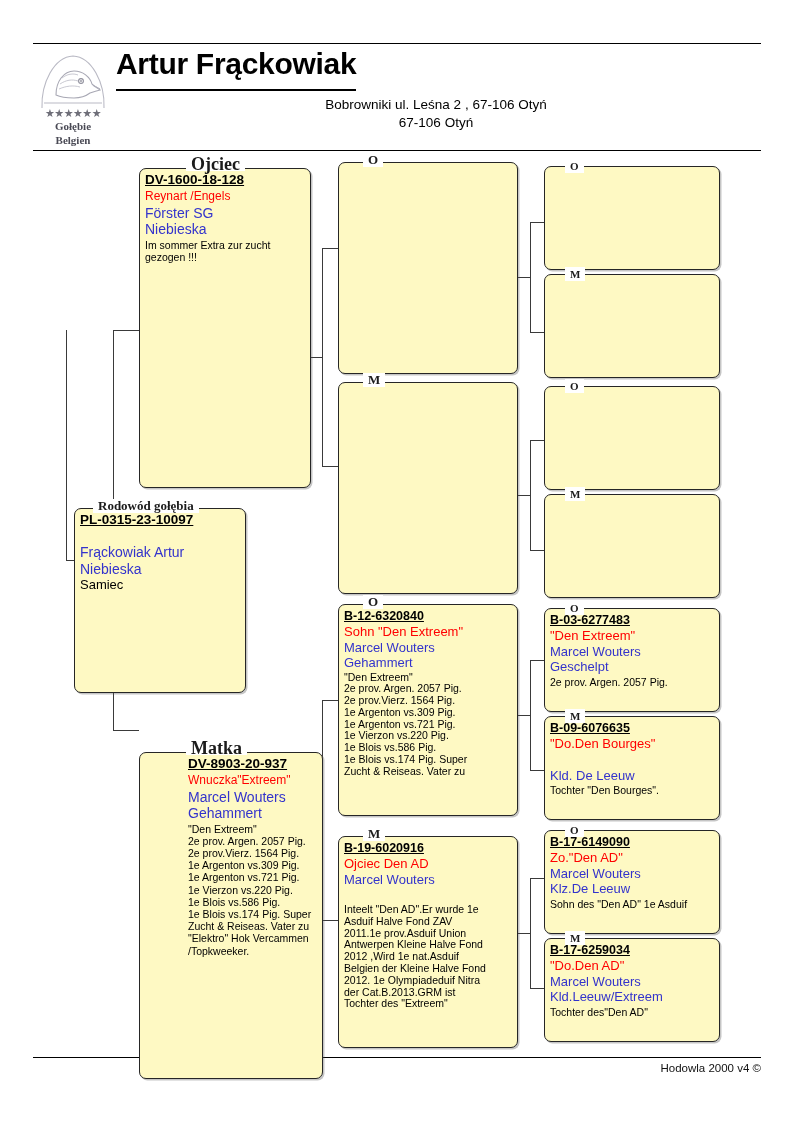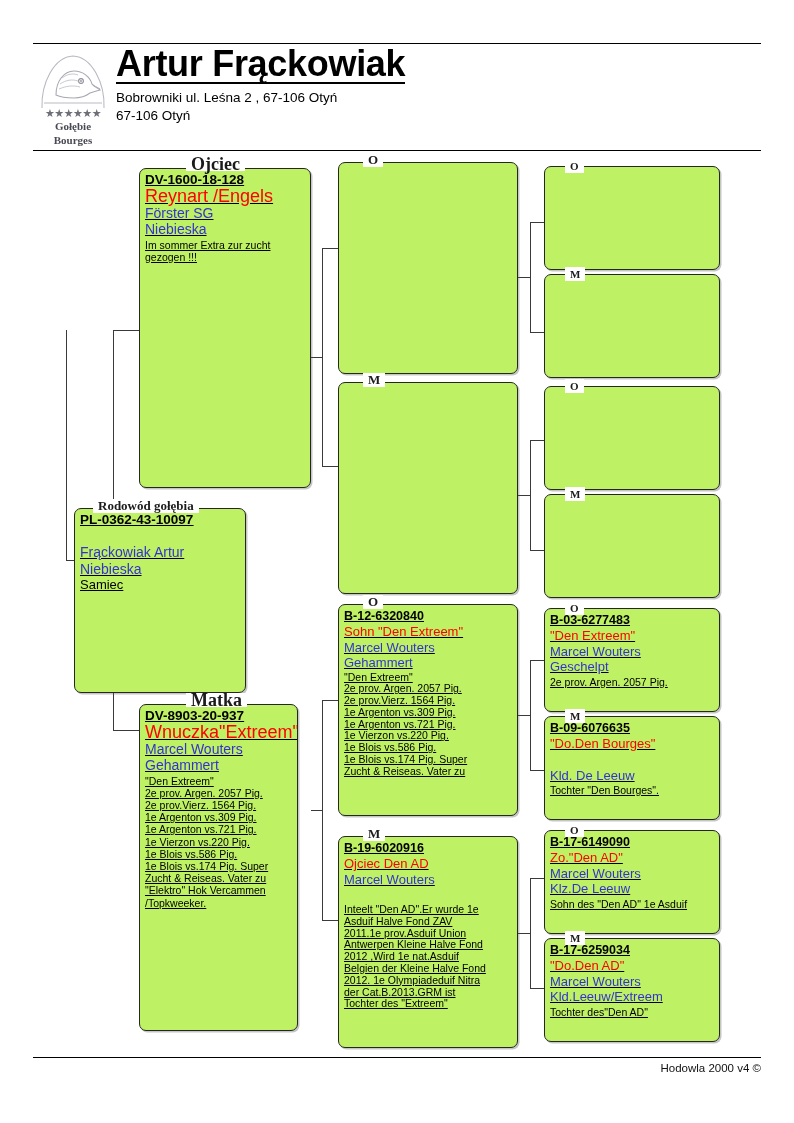--- a/index.html
+++ b/index.html
@@ -64,44 +64,43 @@
     line-height: 14px;
     color: #4a4a55;
   }
 
   #title-block {
     position: absolute;
     left: 83px; top: 0px;
     width: 640px;
   }
   #breeder-name {
-    font-size: 36px;
+    font-size: 30px;
     font-weight: bold;
     letter-spacing: -0.3px;
     line-height: 34px;
-    padding-bottom: 1px;
+    padding-bottom: 8px;
     border-bottom: 2.5px solid #000;
     display: inline-block;
   }
   .addr-line {
     font-size: 13.5px;
     line-height: 17.5px;
     white-space: pre;
   }
-  #addr { margin-top: 5px; }
+  #addr { margin-top: 5px; text-align: center; }
 
   
   .pbox {
     position: absolute;
     box-sizing: border-box;
     border: 1.1px solid #262626;
     border-radius: 7px;
-    background: #bef264;
+    background: #fef9c3;
     box-shadow: 1.5px 1.5px 0 rgba(90,90,90,0.35);
-    text-decoration: underline;
   }
   .pbox > .legend {
     position: absolute;
     top: -9px;
     background: #ffffff;
     padding: 0 5px;
     font-family: "Liberation Serif", serif;
     font-weight: bold;
     color: #1b1b1b;
     line-height: 14px;
@@ -120,21 +119,21 @@
     font-size: 13.5px;
     font-weight: bold;
     line-height: 16px;
     text-decoration: underline;
     white-space: nowrap;
     display: block;
   }
   .ring.small { font-size: 12.5px; }
   .nick {
     color: #ff0000;
-    font-size: 18px;
+    font-size: 12px;
     line-height: 16.5px;
     white-space: nowrap;
   }
   .nick.small { font-size: 13px; line-height: 15.5px; }
   .owner, .colour {
     color: #3333cc;
     font-size: 14px;
     line-height: 16.5px;
     white-space: nowrap;
   }
@@ -191,21 +190,21 @@
         <path d="M56 33 C58 35 61 36 64 38" fill="none" stroke="#a8a8b4" stroke-width="1"></path>
         <circle cx="45" cy="30" r="2.4" fill="#ffffff" stroke="#8f8f9c" stroke-width="1.1"></circle>
         <circle cx="45" cy="30" r="0.9" fill="#8f8f9c"></circle>
         <path d="M26 27 C31 23 37 22 42 24" fill="none" stroke="#c2c2cc" stroke-width="0.9"></path>
         <path d="M24 33 C30 29 36 28 42 30" fill="none" stroke="#c2c2cc" stroke-width="0.9"></path>
         <path d="M23 38 C30 35 37 34 44 36" fill="none" stroke="#c2c2cc" stroke-width="0.9"></path>
         <path d="M8 52 L66 52" fill="none" stroke="#b9b9c4" stroke-width="1"></path>
       </svg>
       <div class="stars">★★★★★★</div>
       <div class="lg1">Gołębie</div>
-      <div class="lg2">Bourges</div>
+      <div class="lg2">Belgien</div>
     </div>
 
     <div id="title-block">
       <div id="breeder-name">Artur Frąckowiak</div>
       <div id="addr">
         <div class="addr-line">Bobrowniki ul. Leśna 2 , 67-106 Otyń</div>
         <div class="addr-line">67-106 Otyń</div>
       </div>
     </div>
   </div>
@@ -242,40 +241,40 @@
   <div class="conn conn-h" style="left:518px; top:715px; width:12px;"></div>
 
   <div class="conn conn-v" style="left:530px; top:878px; height:110px;"></div>
   <div class="conn conn-h" style="left:530px; top:878px; width:14px;"></div>
   <div class="conn conn-h" style="left:530px; top:988px; width:14px;"></div>
   <div class="conn conn-h" style="left:518px; top:933px; width:12px;"></div>
 
   <div class="pbox" id="box-subject" style="left:74px; top:508px; width:172px; height:185px;">
     <div class="legend med" style="left:18px;">Rodowód gołębia</div>
     <div class="body">
-      <span class="ring">PL-0362-43-10097</span>
+      <span class="ring">PL-0315-23-10097</span>
       <div class="blank-line"></div>
       <div class="owner">Frąckowiak Artur</div>
       <div class="colour">Niebieska</div>
       <div class="sex">Samiec</div>
     </div>
   </div>
 
   <div class="pbox" id="box-father" style="left:139px; top:168px; width:172px; height:320px;">
     <div class="legend big" style="left:46px;">Ojciec</div>
     <div class="body">
       <span class="ring">DV-1600-18-128</span>
       <div class="nick">Reynart /Engels</div>
       <div class="owner">Förster SG</div>
       <div class="colour">Niebieska</div>
       <div class="notes">Im sommer Extra zur zucht gezogen !!!</div>
     </div>
   </div>
 
-  <div class="pbox" id="box-mother" style="left:139px; top:704px; width:159px; height:327px;">
+  <div class="pbox" id="box-mother" style="left:139px; top:752px; width:184px; height:327px;padding-left:43px;">
     <div class="legend big" style="left:46px;">Matka</div>
     <div class="body">
       <span class="ring">DV-8903-20-937</span>
       <div class="nick">Wnuczka"Extreem"</div>
       <div class="owner">Marcel Wouters</div>
       <div class="colour">Gehammert</div>
       <div class="notes">"Den Extreem"
 2e prov. Argen. 2057 Pig.
 2e prov.Vierz. 1564 Pig.
 1e Argenton vs.309 Pig.

